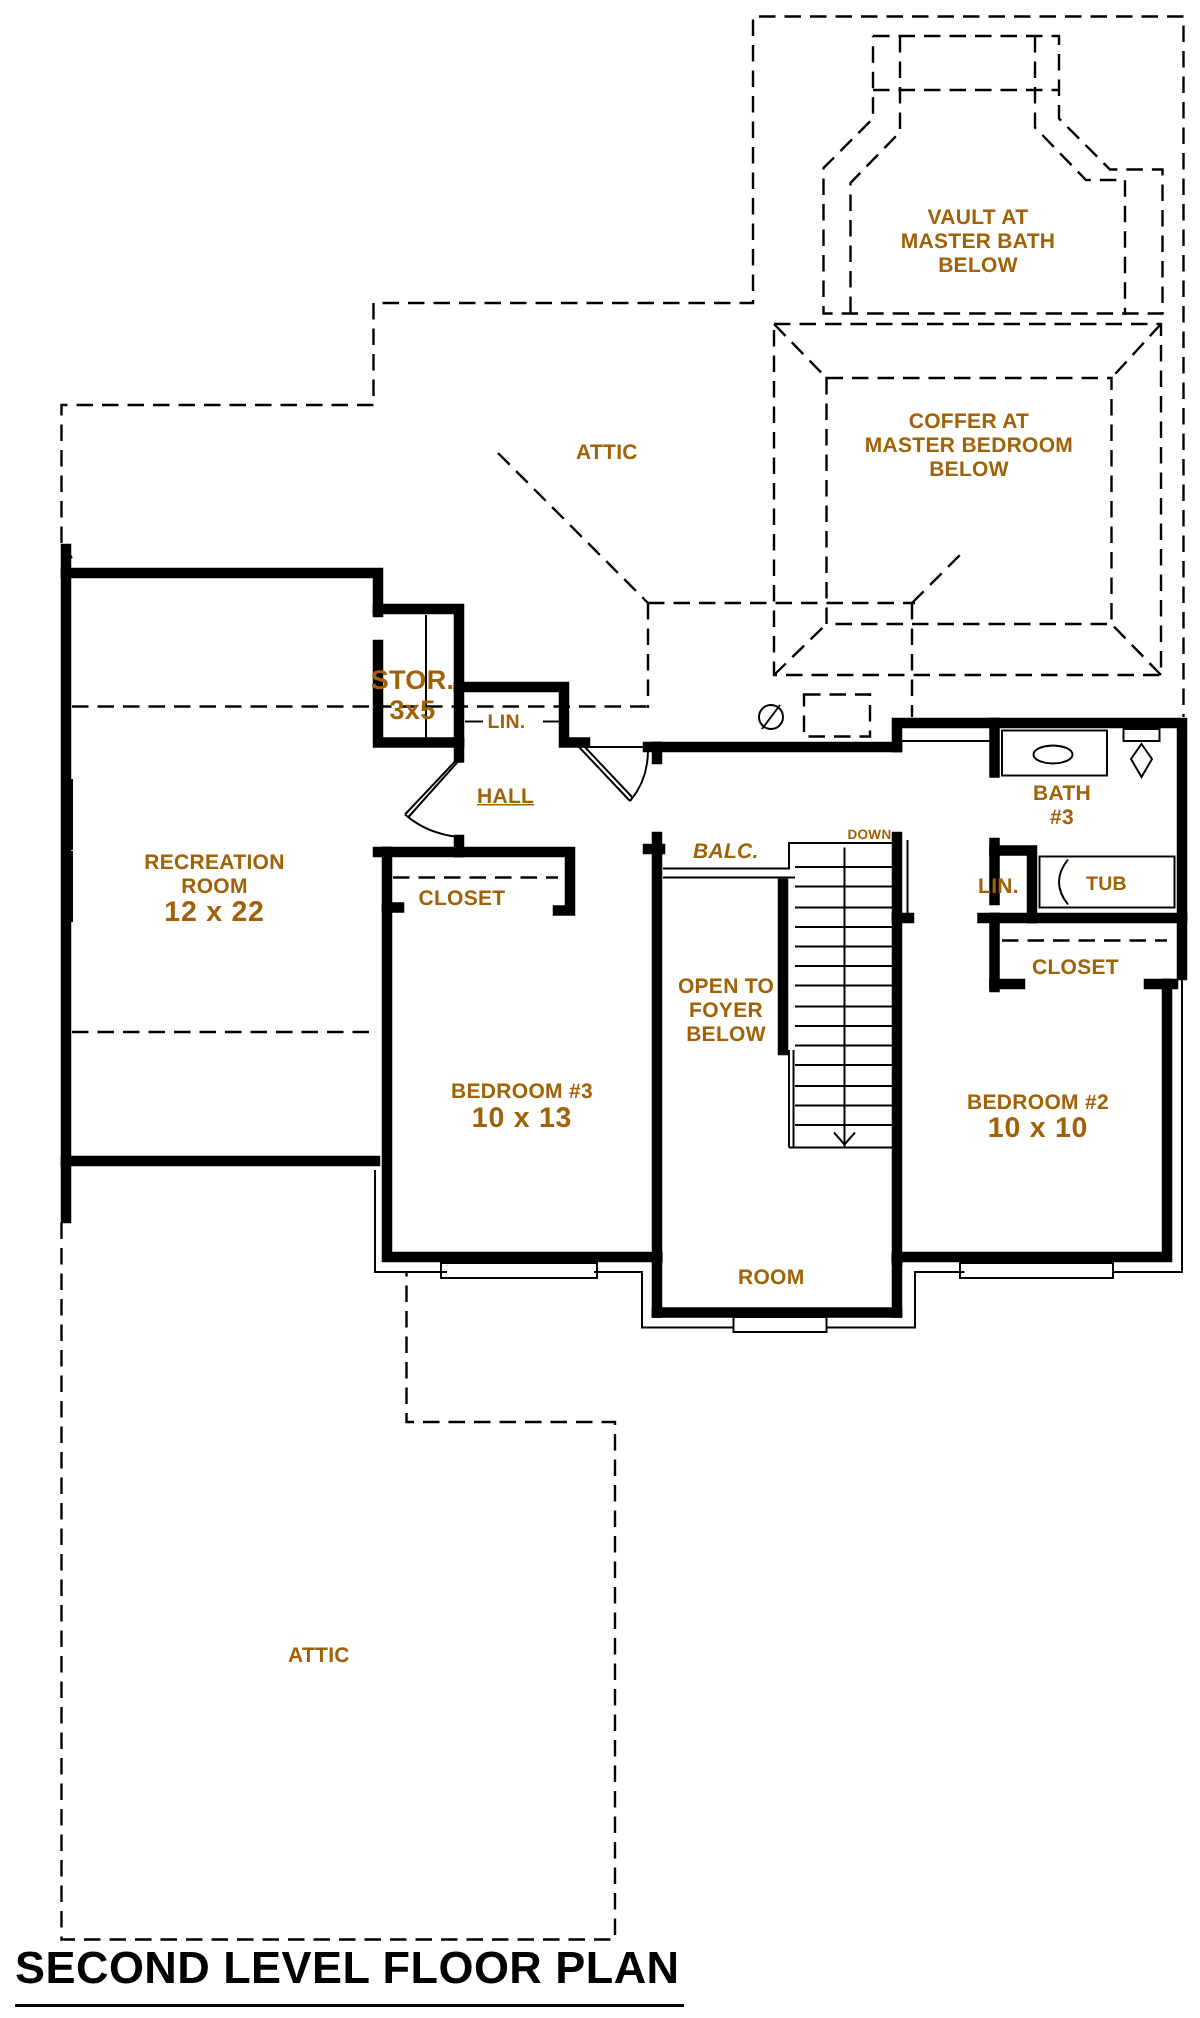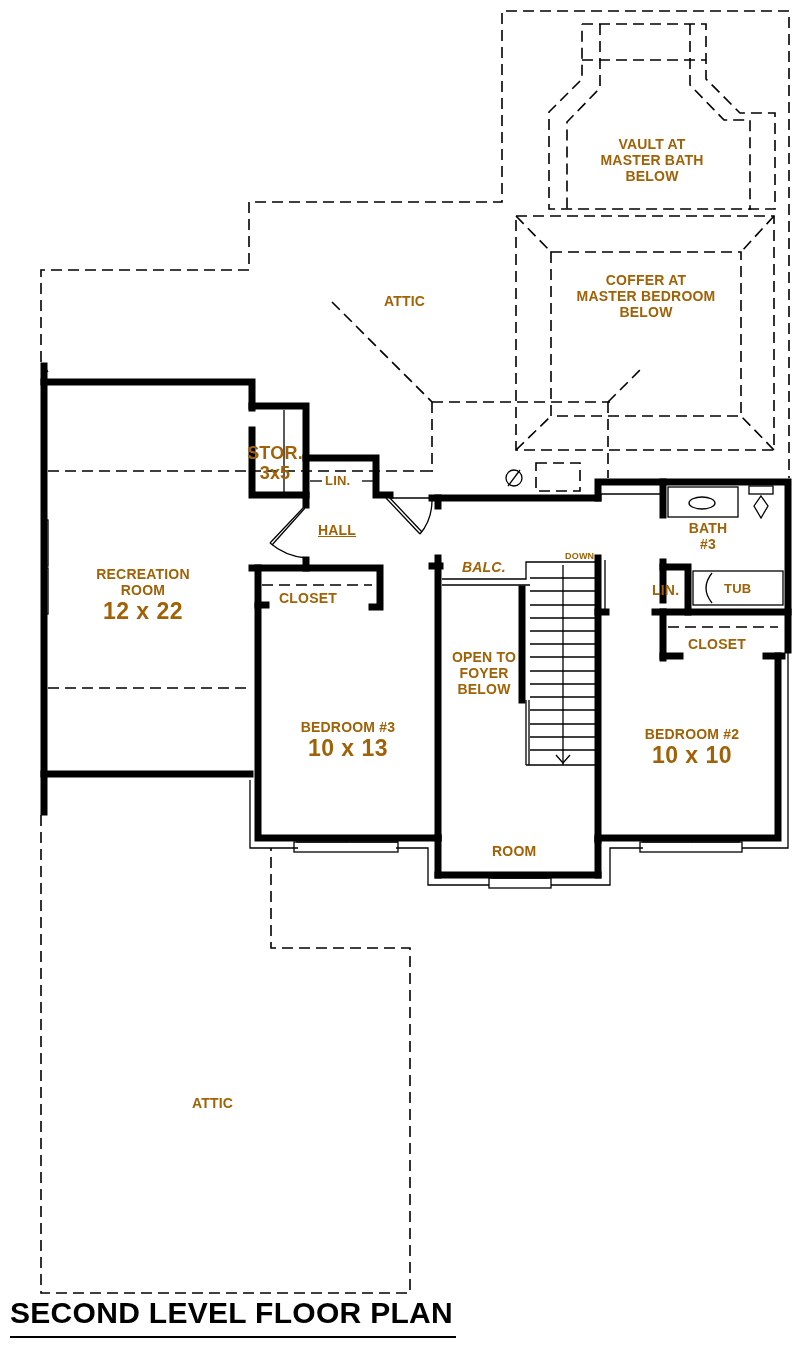--- a/index.html
+++ b/index.html
@@ -3,21 +3,21 @@
   <meta charset="utf-8">
   <style>
     html, body { margin: 0; padding: 0; background: #ffffff; }
     body { width: 800px; height: 1345px; position: relative; overflow: hidden; font-family: "Liberation Sans", "DejaVu Sans", sans-serif; color: #000; }
     #plan { position: absolute; left: 0; top: 0; width: 800px; height: 1345px; }
     .lbl { position: absolute; font-weight: bold; text-align: center; line-height: 1.15; white-space: nowrap; color: #a16207; letter-spacing: 0.2px; }
     .lbl span { display: block; }
     .s13 { font-size: 14px; }
     .s12 { font-size: 13px; }
     .s9 { font-size: 9px; }
-    .dim { font-size: 23px; letter-spacing: 0.5px; }
+    .dim { font-size: 19px; letter-spacing: 0.5px; }
     .title { position: absolute; left: 10px; top: 1296px; font-size: 30px; font-weight: bold; letter-spacing: 0.3px; white-space: nowrap; }
     .title-rule { position: absolute; left: 10px; top: 1336px; width: 446px; height: 2px; background: #000; }
   </style>
 </head>
 <body>
 
 <svg id="plan" viewBox="0 0 800 1345" xmlns="http://www.w3.org/2000/svg">
 
   <g fill="none" stroke="#000" stroke-width="1.6" stroke-dasharray="11,6">
 

